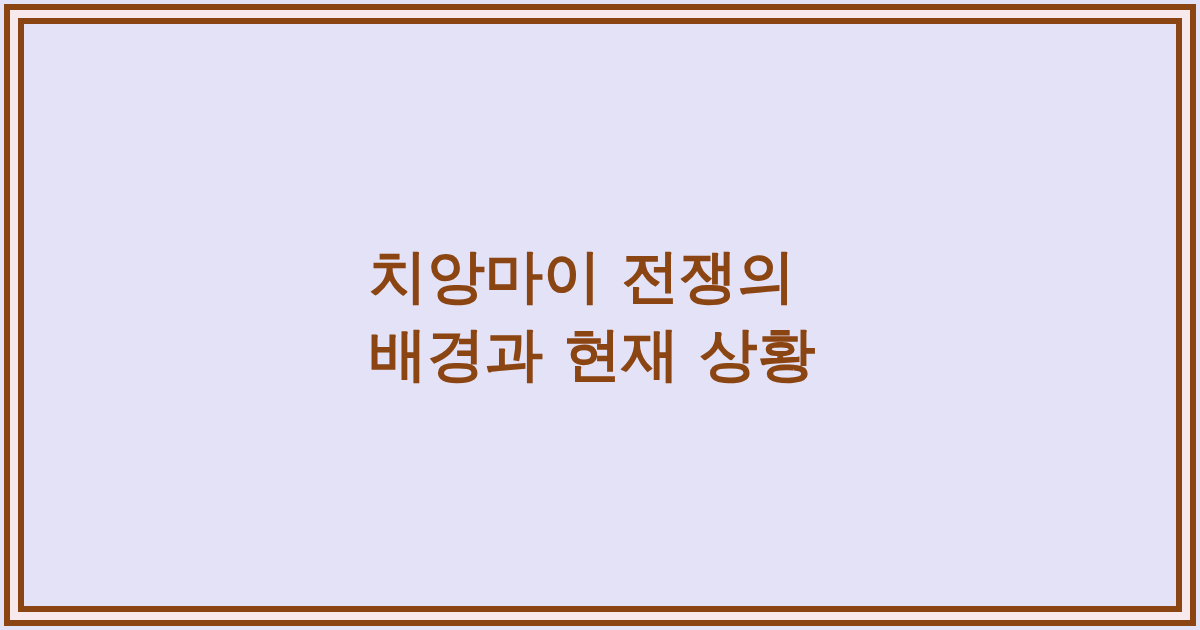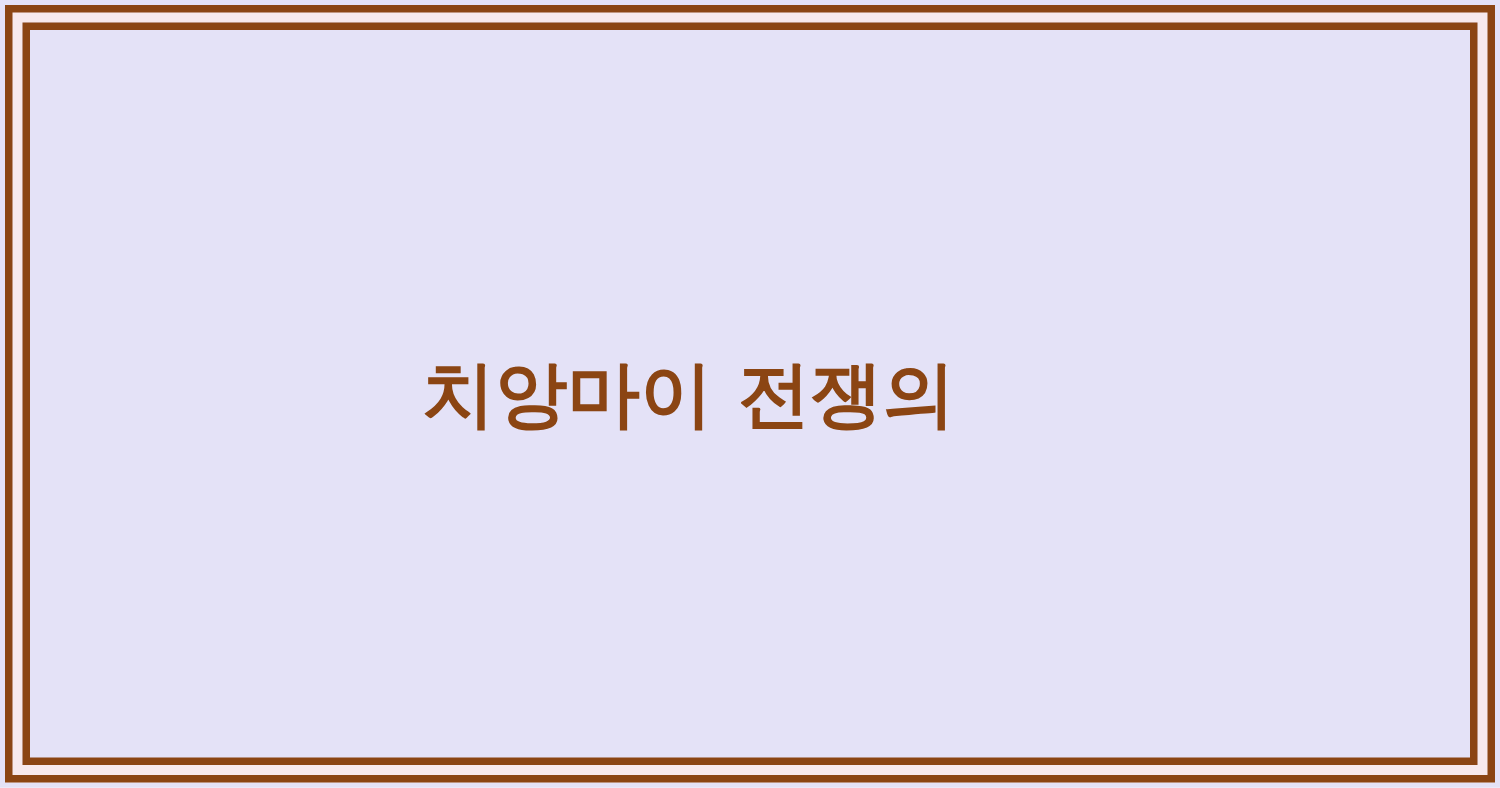--- a/index.html
+++ b/index.html
@@ -60,20 +60,21 @@
     flex-direction: column;
     justify-content: center;
     align-items: flex-start;
     padding-left: 314px;
     padding-right: 40px;
   }
 
   .title-block {
     display: block;
     text-align: left;
+    margin-left: 31px;
   }
 
   .title-line {
     display: block;
     color: #8b4513;
     font-family: "DejaVu Sans", "Liberation Sans", sans-serif;
     font-size: 58px;
     font-weight: bold;
     line-height: 78px;
     letter-spacing: 0px;
@@ -84,16 +85,17 @@
 <body>
 
 <div class="thumbnail-card">
 
   <div class="frame-outer"></div>
   <div class="frame-inner"></div>
 
   <div class="content-area">
     <div class="title-block">
       <span class="title-line">치앙마이 전쟁의</span>
+      <span class="title-line">배경과 현재 상황</span>
     </div>
   </div>
 
 </div>
 
 </body></html>

